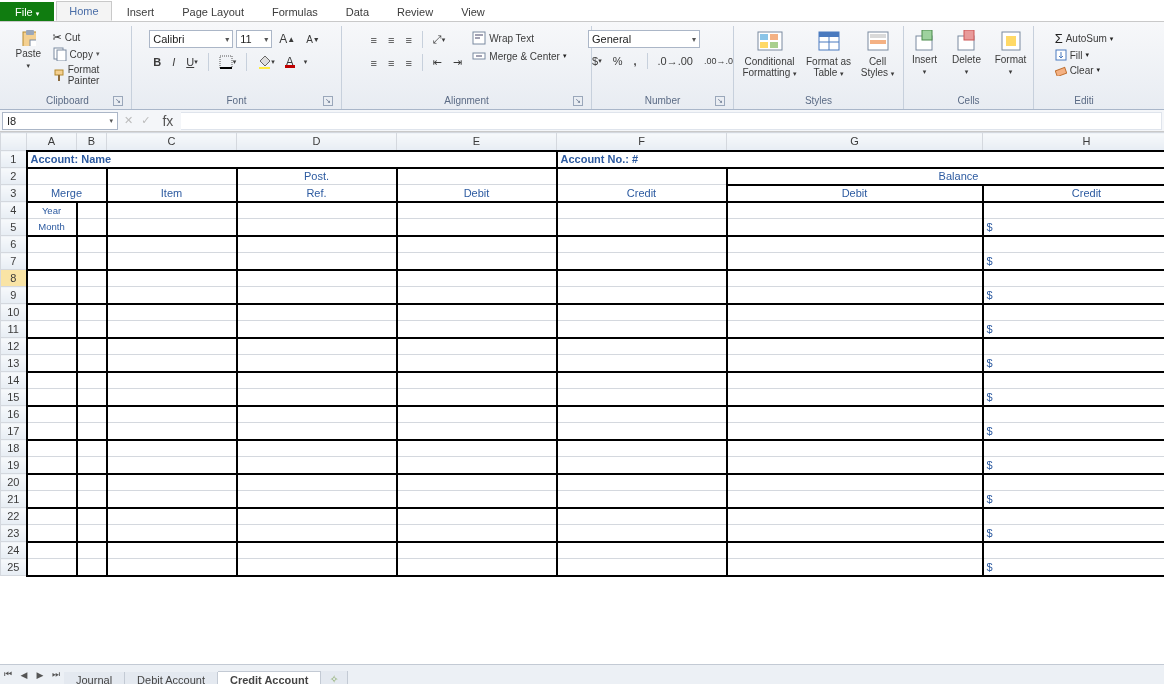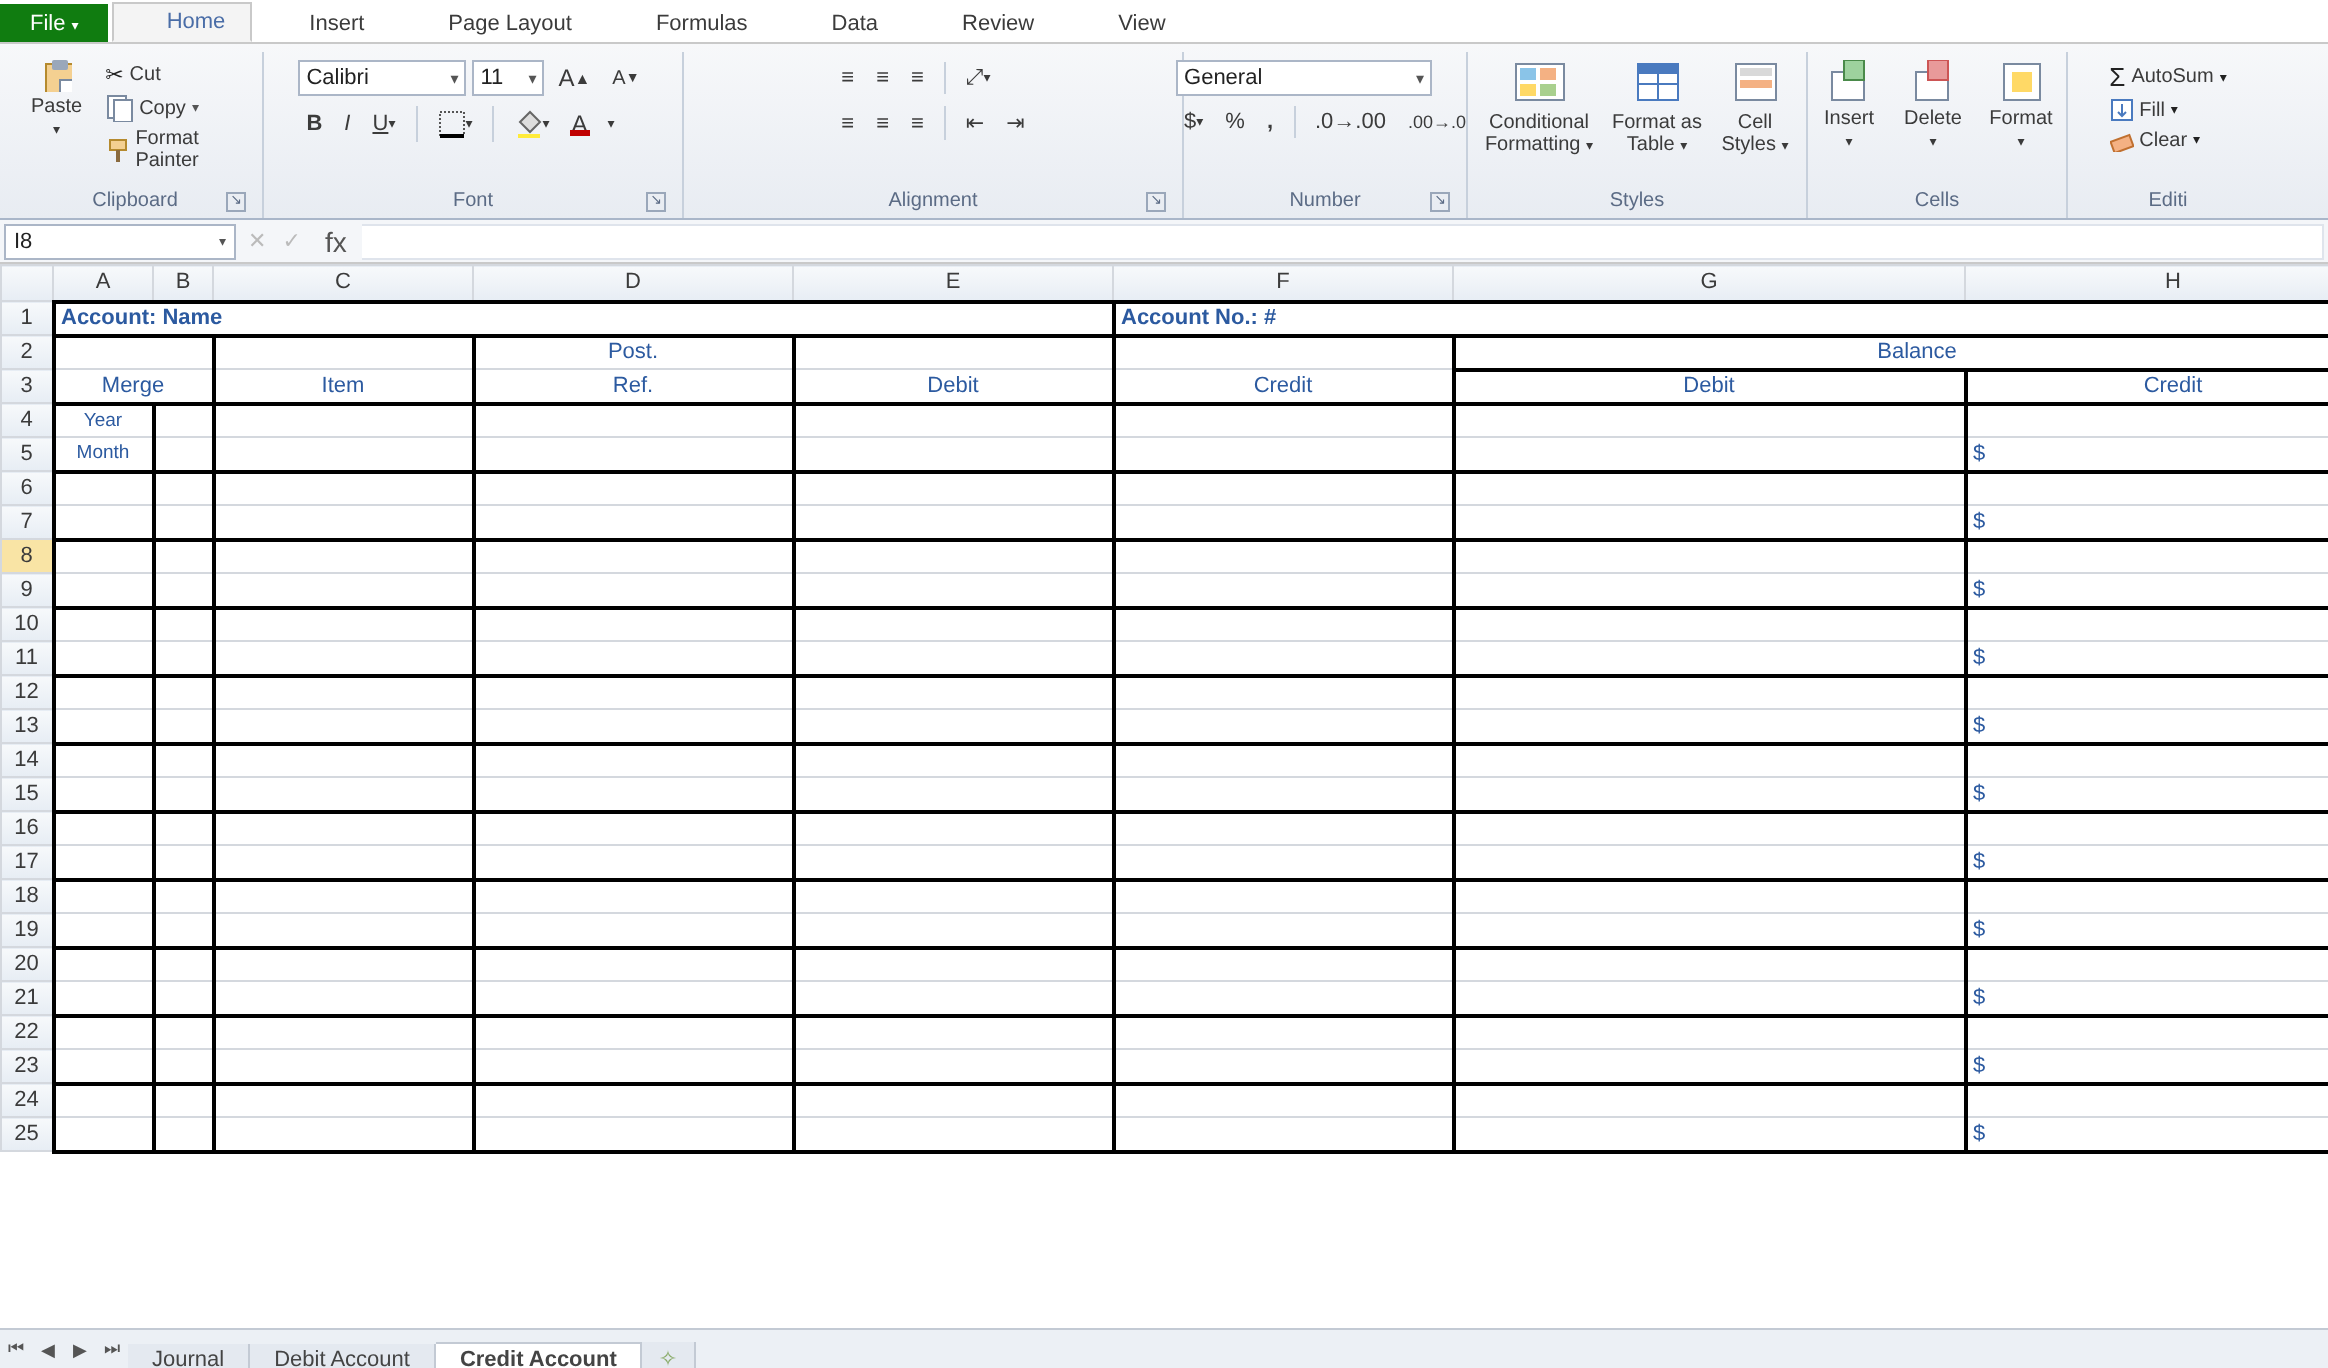--- a/index.html
+++ b/index.html
@@ -1,19 +1,19 @@
 <!DOCTYPE html>
 <html><head>
 <meta charset="utf-8">
 <style>
   * { box-sizing: border-box; }
   body { margin:0; font-family: "Segoe UI", Tahoma, sans-serif; font-size:11px; background:#fff; width:1164px; height:684px; overflow:hidden; color:#222;}
   
   .tabstrip { display:flex; align-items:flex-end; height:22px; background:#fff; border-bottom:1px solid #c9c9c9; padding-left:0;}
-  .tab { padding:3px 12px 3px 26px; font-size:11px; color:#3b3b3b; cursor:default; border:1px solid transparent; border-bottom:none; margin-right:2px;}
+  .tab { padding:3px 12px 3px 12px; font-size:11px; color:#3b3b3b; cursor:default; border:1px solid transparent; border-bottom:none; margin-right:2px;}
   .tab.file { background:#107c10; color:#fff; font-size:11px; padding:3px 14px;}
   .tab.active { background:#f4f4f4; border:1px solid #c9c9c9; border-bottom:1px solid #f4f4f4; color:#4a6da7;}
   
   .ribbon { height:88px; background:linear-gradient(#f7f8fa,#e8ecf2); border-bottom:1px solid #a9b6c9; display:flex; padding:4px 4px 0 4px; gap:0;}
   .group { border-right:1px solid #c7d0dc; padding:2px 6px 0 6px; display:flex; flex-direction:column; align-items:center; position:relative;}
   .group-body { display:flex; align-items:flex-start; gap:6px; flex:1;}
   .group-label { font-size:10px; color:#5b6b85; text-align:center; padding:2px 0 3px 0; position:relative; width:100%;}
   .dlaunch { position:absolute; right:2px; bottom:3px; width:10px; height:10px; border:1px solid #9aa7ba; font-size:7px; line-height:8px; text-align:center; color:#5b6b85;}
   .bigbtn { display:flex; flex-direction:column; align-items:center; width:42px; font-size:10px; color:#3b3b3b; padding-top:2px;}
   .bigbtn svg { display:block;}
@@ -174,28 +174,45 @@
         </div>
         <div class="row">
           <span class="rbtn">≡</span>
           <span class="rbtn">≡</span>
           <span class="rbtn">≡</span>
           <div class="sep"></div>
           <span class="rbtn">⇤</span>
           <span class="rbtn">⇥</span>
         </div>
       </div>
+      <div class="col" style="gap:4px;padding-top:3px;">
+        <div class="row">
+            <svg width="14" height="14">
+              <rect x="1" y="1" width="12" height="12" fill="#fff" stroke="#7a8aa0"></rect>
+              <path d="M3 4h8M3 7h5" stroke="#446"></path>
+            </svg>
+            <span class="smlbl">Wrap Text</span>
+          </div>
+        <div class="row">
+            <svg width="14" height="14">
+              <rect x="1" y="4" width="12" height="6" fill="#fff" stroke="#7a8aa0"></rect>
+              <path d="M4 7h6" stroke="#446"></path>
+            </svg>
+            <span class="smlbl">Merge &amp; Center</span>
+            <span style="font-size:7px;">▾</span>
+          </div>
+      </div>
     </div>
     <div class="group-label"><span>Alignment</span><span class="dlaunch">↘</span></div>
   </div>
 
   <div class="group" style="width:142px;">
     <div class="group-body">
       <div class="col" style="gap:5px;padding-top:2px;">
-        <div class="dd" style="width:128px;align-items:center;">
+        <div class="dd" style="width:112px;align-items:center;">
             <span>General</span>
             <span class="arr">▾</span>
           </div>
         <div class="row">
           <span class="rbtn">$<span style="font-size:7px;">▾</span></span>
           <span class="rbtn">%</span>
           <span class="rbtn">
               <b>,</b>
             </span>
           <div class="sep"></div>

